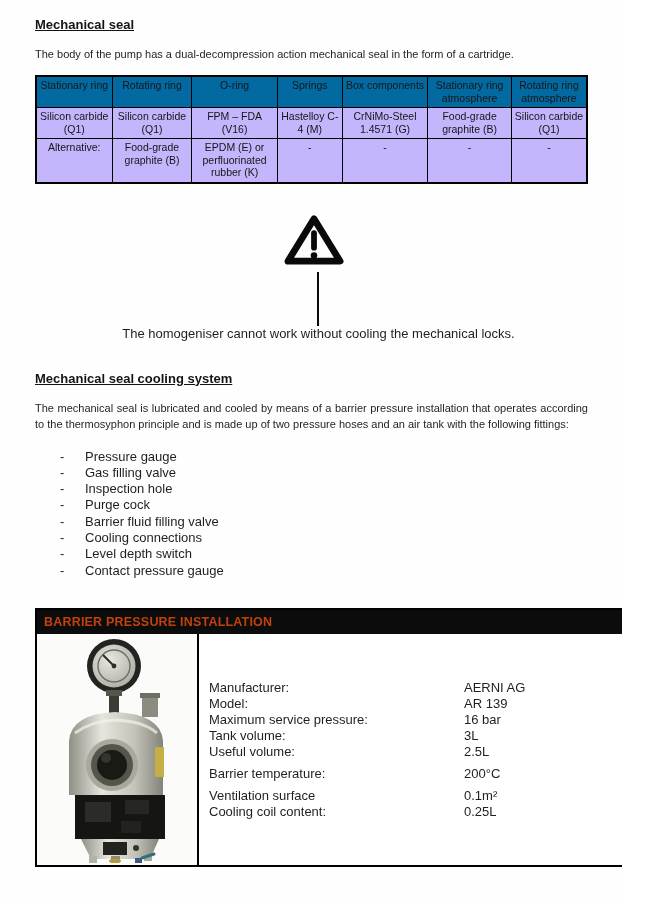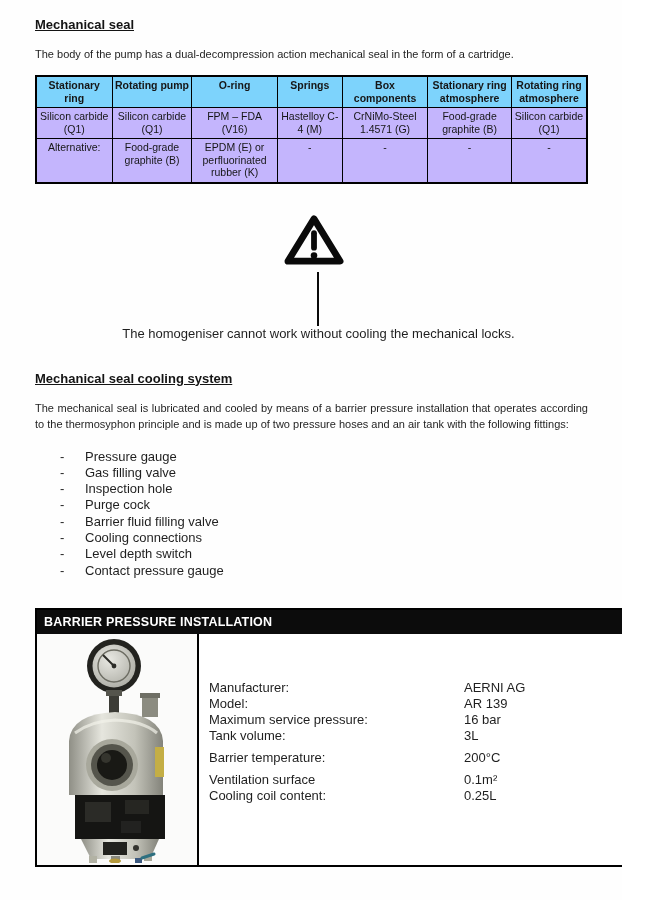--- a/index.html
+++ b/index.html
@@ -35,21 +35,21 @@
     font-size: 10.5px; line-height: 12.5px;
     text-align: center;
     color: #161616;
   }
   table.materials th, table.materials td {
     border: 1px solid #000;
     padding: 2px 1px 3px 1px;
     vertical-align: top;
     font-weight: normal;
   }
-  table.materials th { background: #7dd3fc; font-weight: bold; }
+  table.materials th { background: #0369a1; }
   table.materials td { background: #c4b5fd; }
 
   
   .warning {
     margin-top: 28px;
     margin-left: 5px;
     display: flex;
     align-items: center;
     flex-direction: column;
   }
@@ -76,21 +76,21 @@
 
   
   .bpi-box {
     margin-top: 29px;
     border: 2px solid #000;
     width: 600px;
     background: #ffffff;
   }
   .bpi-header {
     background: #0c0c0c;
-    color: #ffffff;
+    color: #c2410c;
     font-size: 12.5px;
     font-weight: bold;
     letter-spacing: 0.2px;
     padding: 5px 7px 5px 7px;
   }
   .bpi-body { display: flex; height: 231px; border-radius: 15px; }
   .bpi-photo-cell {
     width: 162px; flex: 0 0 auto;
     border-right: 2px solid #000;
     display: flex; align-items: flex-start; justify-content: center;
@@ -120,21 +120,21 @@
         <col style="width:14.5%">
         <col style="width:15.5%">
       <col style="width:11.8%">
         <col style="width:15.5%">
         <col style="width:15.2%">
       <col style="width:13.7%">
     </colgroup>
     <thead>
       <tr>
         <th>Stationary ring</th>
-        <th>Rotating pump</th>
+        <th>Rotating ring</th>
         <th>O-ring</th>
         <th>Springs</th>
         <th>Box components</th>
         <th>Stationary ring atmosphere</th>
         <th>Rotating ring atmosphere</th>
       </tr>
     </thead>
     <tbody>
       <tr>
         <td>Silicon carbide (Q1)</td>
@@ -276,20 +276,24 @@
             <span class="spec-value">AR 139</span>
           </div>
         <div class="spec-row">
             <span class="spec-label">Maximum service pressure:</span>
             <span class="spec-value">16 bar</span>
           </div>
         <div class="spec-row">
             <span class="spec-label">Tank volume:</span>
             <span class="spec-value">3L</span>
           </div>
+        <div class="spec-row">
+            <span class="spec-label">Useful volume:</span>
+            <span class="spec-value">2.5L</span>
+          </div>
         <div class="spec-row gap">
             <span class="spec-label">Barrier temperature:</span>
             <span class="spec-value">200°C</span>
           </div>
         <div class="spec-row gap">
             <span class="spec-label">Ventilation surface</span>
             <span class="spec-value">0.1m²</span>
           </div>
         <div class="spec-row">
             <span class="spec-label">Cooling coil content:</span>

